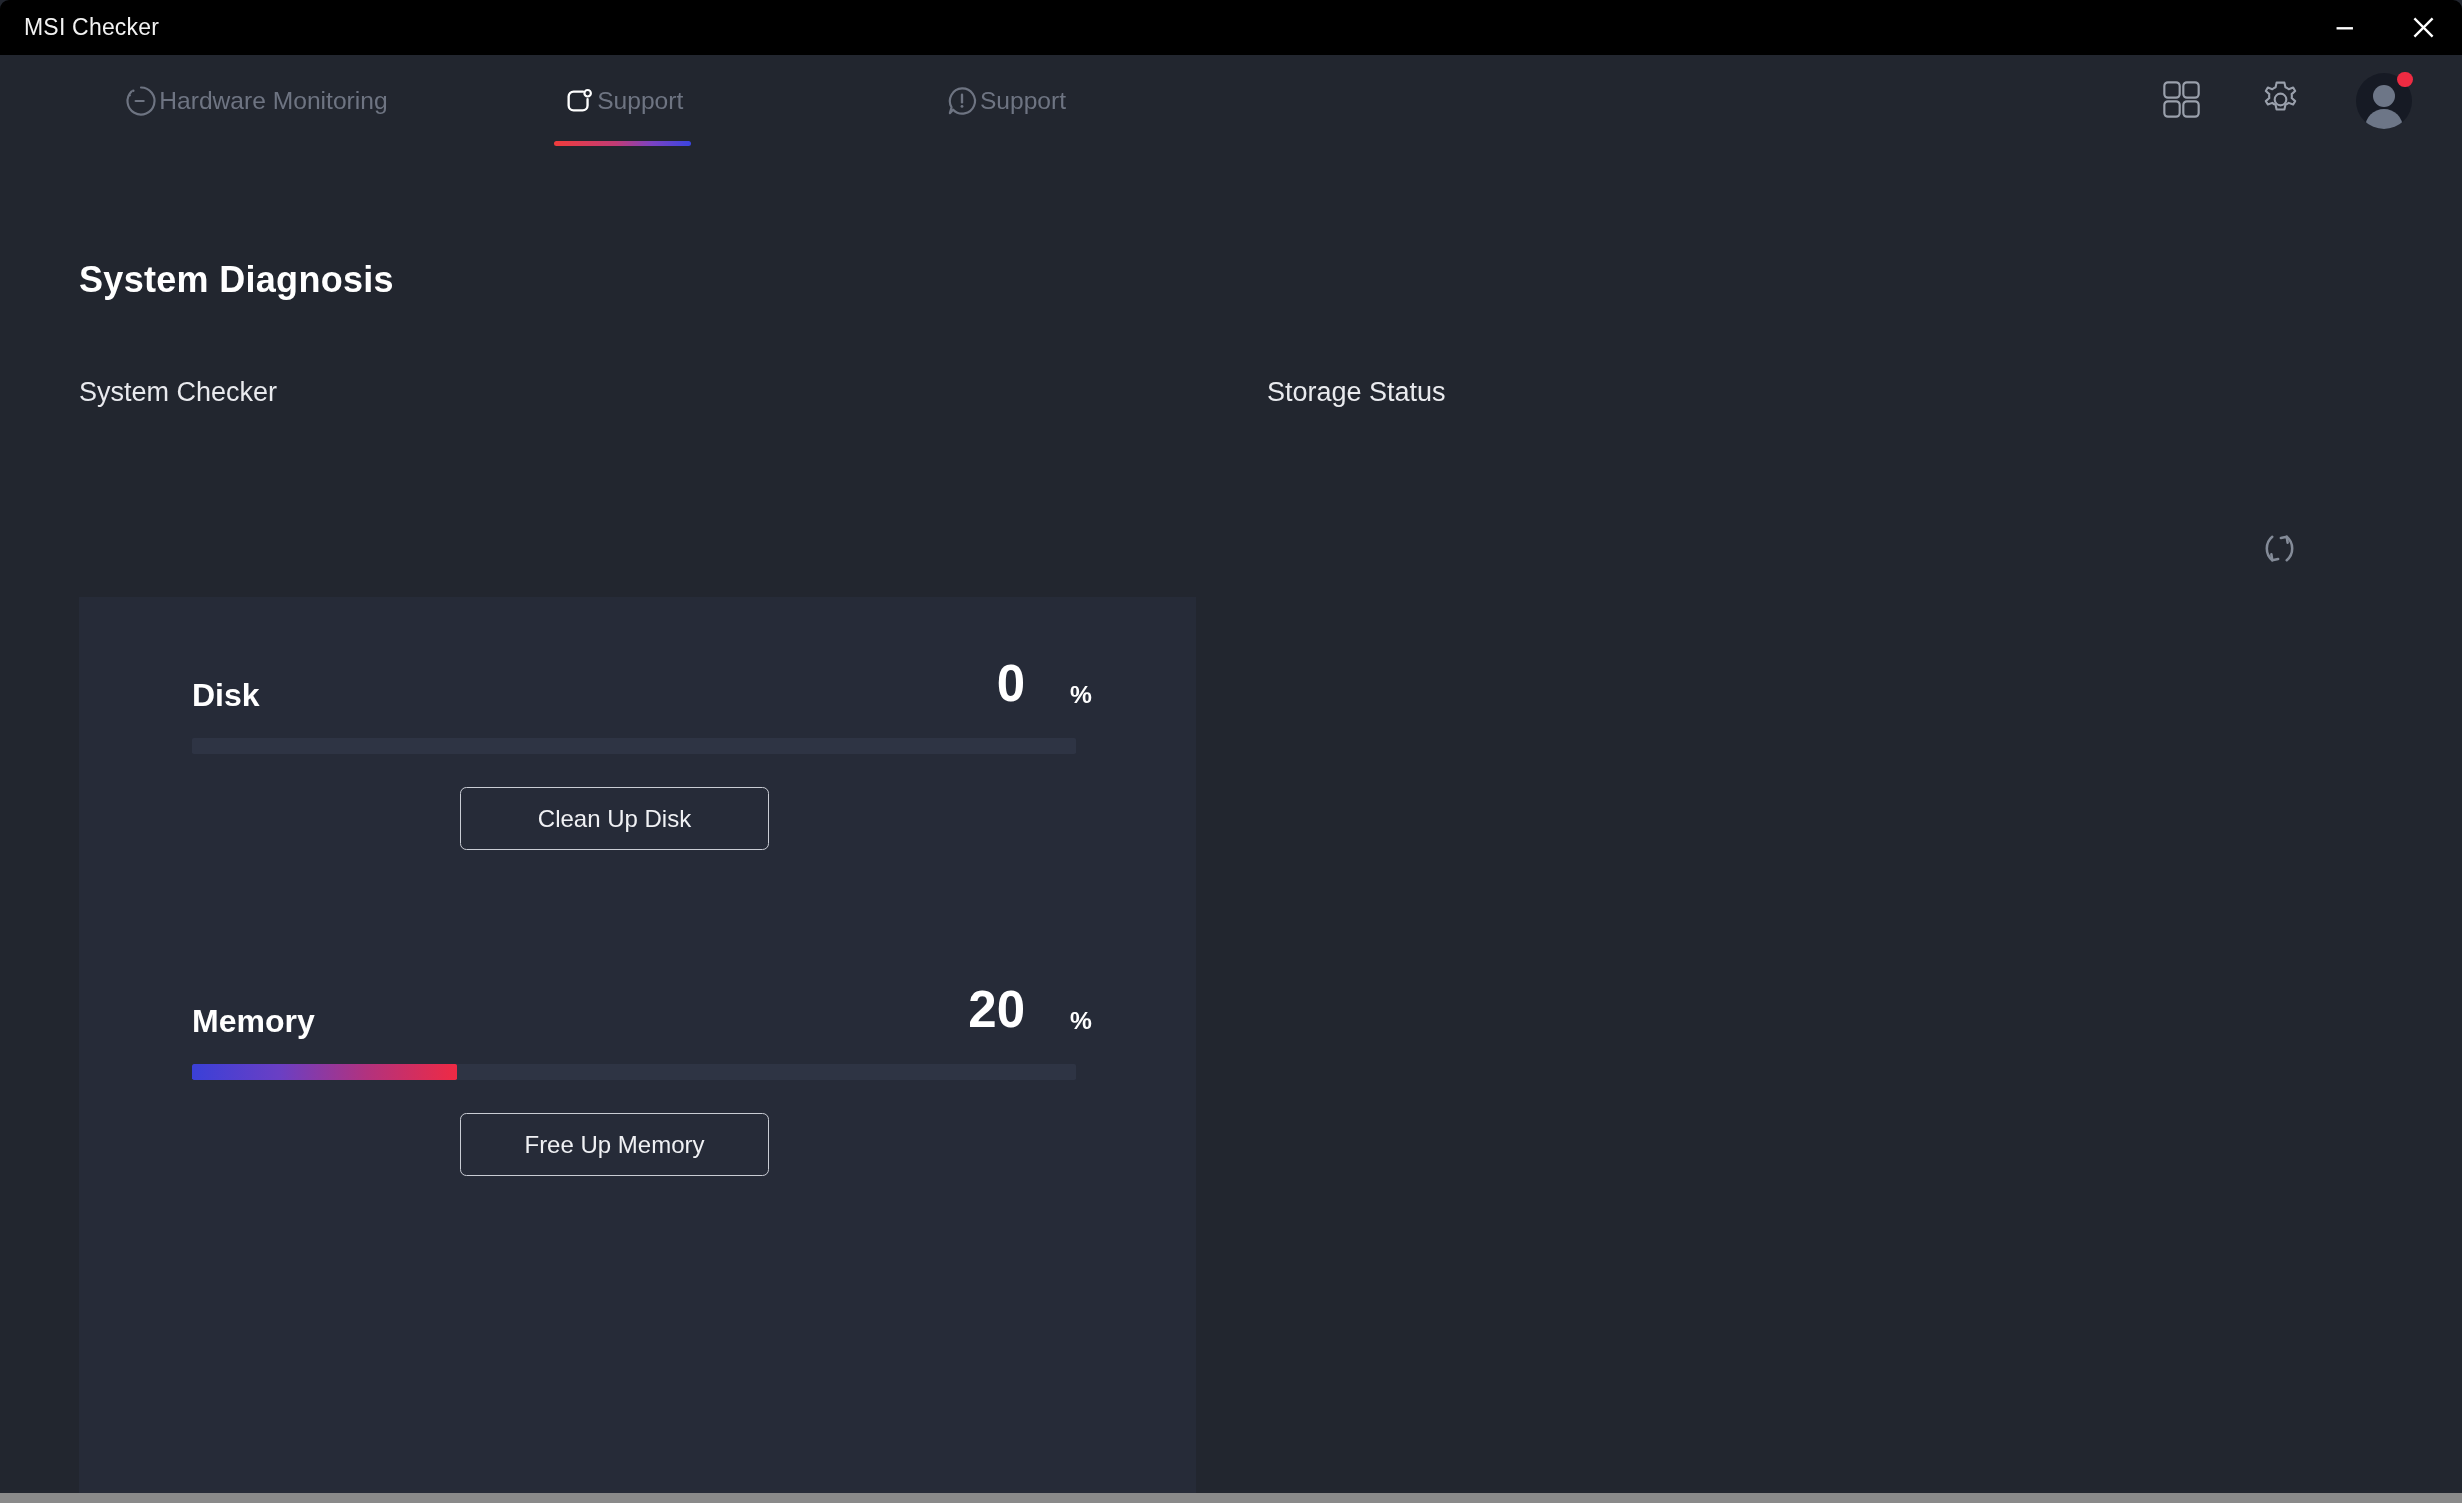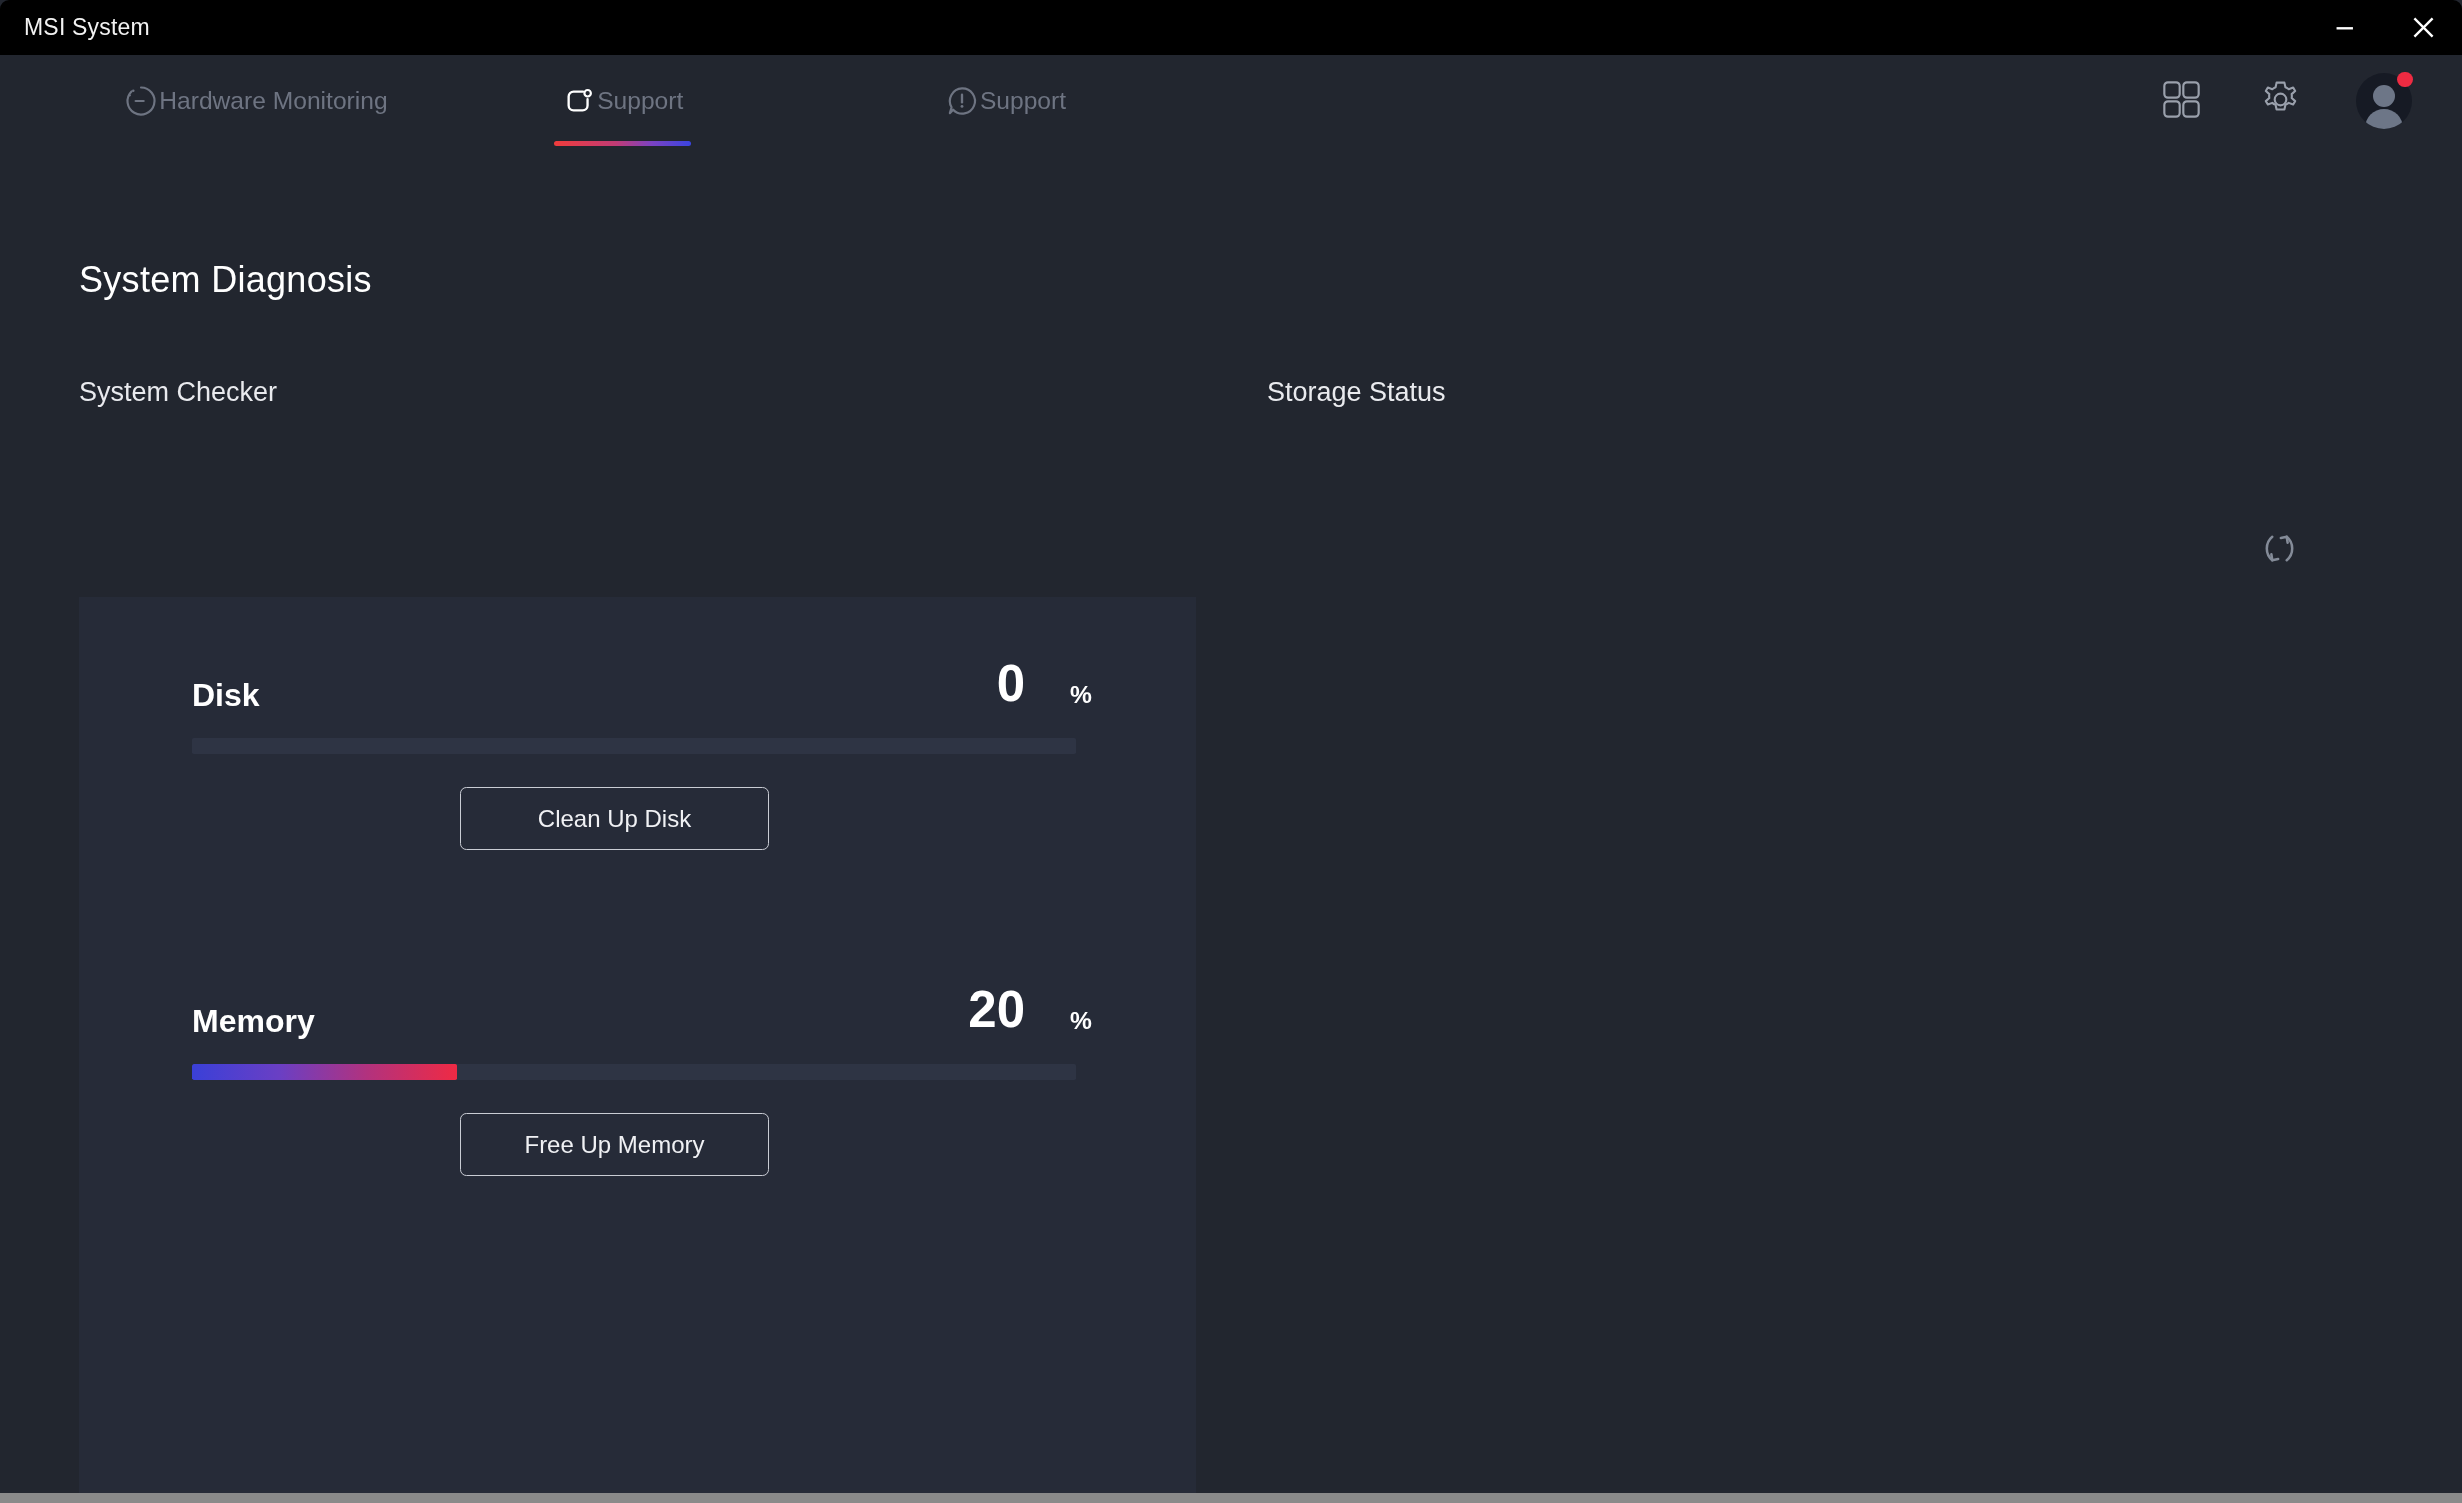--- a/index.html
+++ b/index.html
@@ -154,21 +154,21 @@
     flex: 1 1 auto;
     position: relative;
     padding: 0 0 0 0;
   }
 
   .page-title {
     position: absolute;
     left: 79px;
     top: 97px;
     font-size: 36px;
-    font-weight: normal;
+    font-weight: bold;
     color: #ffffff;
     letter-spacing: 0.3px;
   }
 
   .section-title {
     position: absolute;
     font-size: 27px;
     color: #e9eaee;
     text-align: right;
   }
@@ -265,21 +265,21 @@
     height: 5.5px;
     background: #8a8a8a;
   }
 </style>
 </head>
 <body>
 
 <div id="app-window">
 
   <div class="titlebar">
-    <div class="titlebar-title">MSI System</div>
+    <div class="titlebar-title">MSI Checker</div>
     <div class="win-controls">
       <div class="win-btn">
         <span>
           <svg width="25.5" height="25.5" viewBox="0 0 28 28">
             <rect x="5" y="13.3" width="18" height="2.6" fill="#ffffff"></rect>
           </svg>
         </span>
       </div>
       <div class="win-btn">
         <span>

